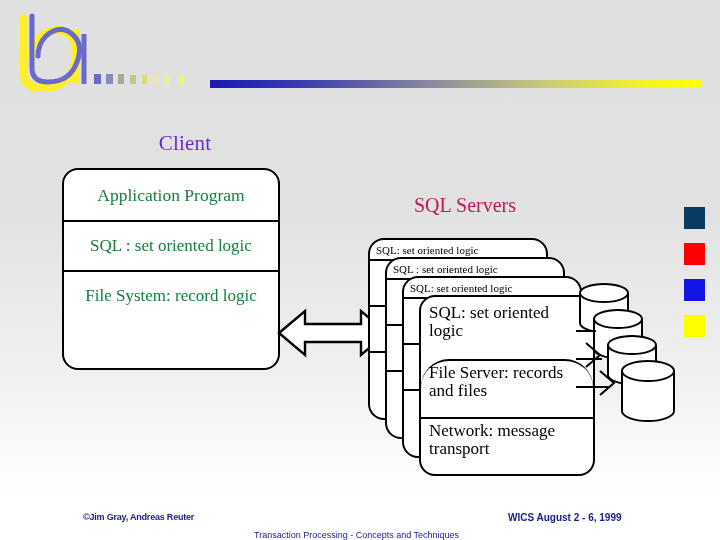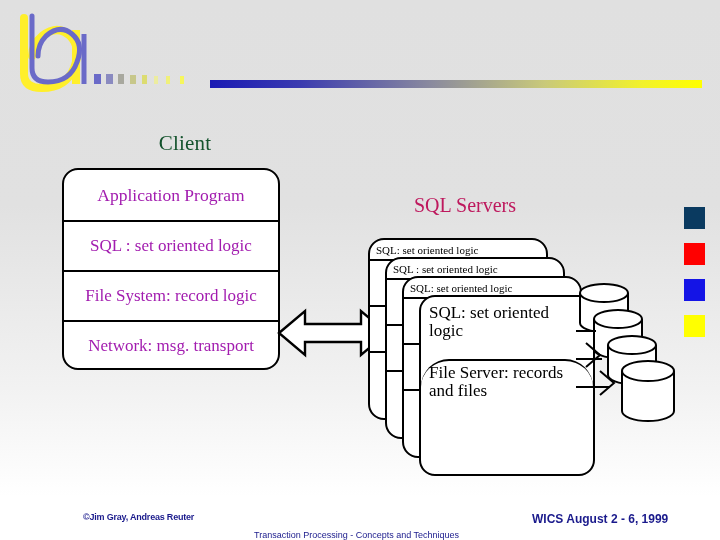--- a/index.html
+++ b/index.html
@@ -16,36 +16,36 @@
   .logo svg{display:block;}
 
   .rule{
     position:absolute;left:210px;top:80px;width:492px;height:8px;
     background:linear-gradient(to right,#1a1ab4 0%,#3a3ab0 18%,#8a8a9e 45%,#c9c97a 68%,#f2f22a 88%,#ffff00 100%);
   }
 
   
   .client-title{
     position:absolute;left:60px;top:131px;width:250px;text-align:center;
-    font-size:21px;color:#14532d;letter-spacing:.2px;
+    font-size:21px;color:#6d28d9;letter-spacing:.2px;
   }
   .servers-title{
     position:absolute;left:380px;top:194px;width:170px;text-align:center;
     font-size:20px;color:#be185d;
   }
 
   
   .client-box{
     position:absolute;left:62px;top:168px;width:218px;height:202px;
     background:#fff;border:2.5px solid #000;border-radius:16px;
     box-sizing:border-box;overflow:hidden;
   }
   .client-row{
     height:50px;display:flex;align-items:center;justify-content:center;
-    font-size:17px;color:#a21caf;text-align:center;box-sizing:border-box;
+    font-size:17px;color:#15803d;text-align:center;box-sizing:border-box;
     padding:0 4px;white-space:nowrap;
   }
   .client-row + .client-row{border-top:2px solid #000;}
   .client-row.r0{font-size:17.5px;}
 
   
   .arrow{position:absolute;left:277px;top:307px;width:112px;height:52px;}
 
   
   .stack{position:absolute;left:368px;top:238px;width:215px;height:184px;}
@@ -89,22 +89,22 @@
   }
   .f-left{
     position:absolute;left:46px;top:0;font-family:"Liberation Sans",sans-serif;
     font-size:9px;font-weight:bold;letter-spacing:-.2px;padding-left:37px;
   }
   .f-center{
     position:absolute;left:254px;top:18px;
     font-family:Liberation Sans, sans-serif;font-size:9px;
   }
   .f-right{
-    position:absolute;left:532px;top:0;
-    font-family:"Liberation Sans",sans-serif;font-size:12px;font-weight:bold;
+    position:absolute;left:508px;top:0;
+    font-family:"Liberation Sans",sans-serif;font-size:10px;font-weight:bold;
   }
 </style>
 </head>
 <body>
 
 <div class="slide">
 
   <div class="logo">
     <svg width="190" height="80" viewBox="0 0 190 80">
 
@@ -126,21 +126,20 @@
   </div>
 
   <div class="rule"></div>
 
   <div class="client-title">Client</div>
 
   <div class="client-box">
     <div class="client-row r0">Application Program</div>
     <div class="client-row">SQL : set oriented logic</div>
     <div class="client-row">File System: record logic</div>
-    <div class="client-row">Network: msg. transport</div>
   </div>
 
   <div class="arrow">
     <svg width="112" height="52" viewBox="0 0 112 52">
       <polygon points="2,26 28,4 28,17 84,17 84,4 110,26 84,48 84,35 28,35 28,48" fill="#ffffff" stroke="#000000" stroke-width="2.4" stroke-linejoin="miter"></polygon>
     </svg>
   </div>
 
   <div class="servers-title">SQL Servers</div>
 
@@ -186,20 +185,21 @@
     </div>
     <div class="sbox back1">
       <div class="sb-label">SQL: set oriented logic</div>
       <div class="sb-stub"></div>
       <div class="sb-stub s2"></div>
       <div class="sb-stub last"></div>
     </div>
     <div class="sbox front">
       <div class="front-row fr0">SQL: set oriented logic</div>
       <div class="front-row fr1">File Server: records and files</div>
+      <div class="front-row fr2">Network: message transport</div>
     </div>
   </div>
 
   <div class="chips">
     <div class="chip" style="background:#0a3a60"></div>
     <div class="chip" style="background:#ff0000"></div>
     <div class="chip" style="background:#1414e6"></div>
     <div class="chip" style="background:#ffff00"></div>
   </div>
 

